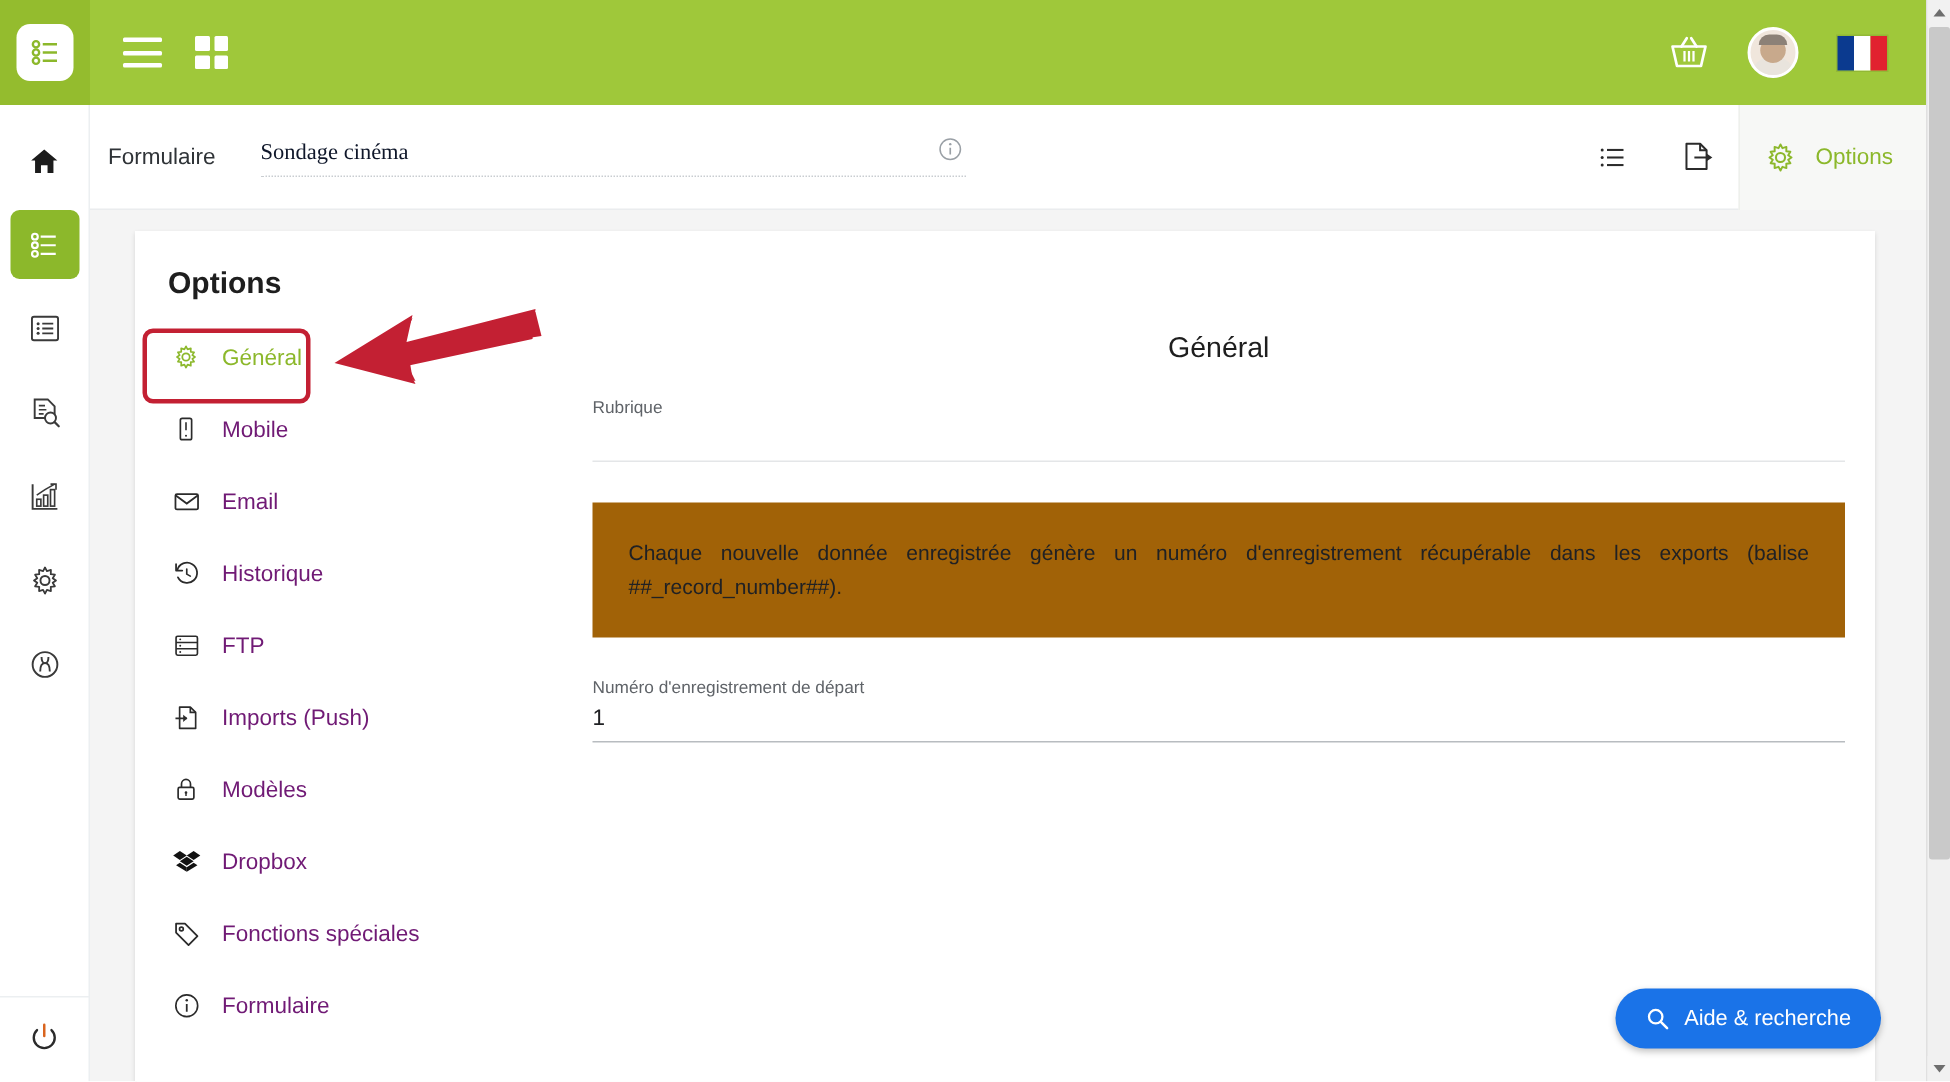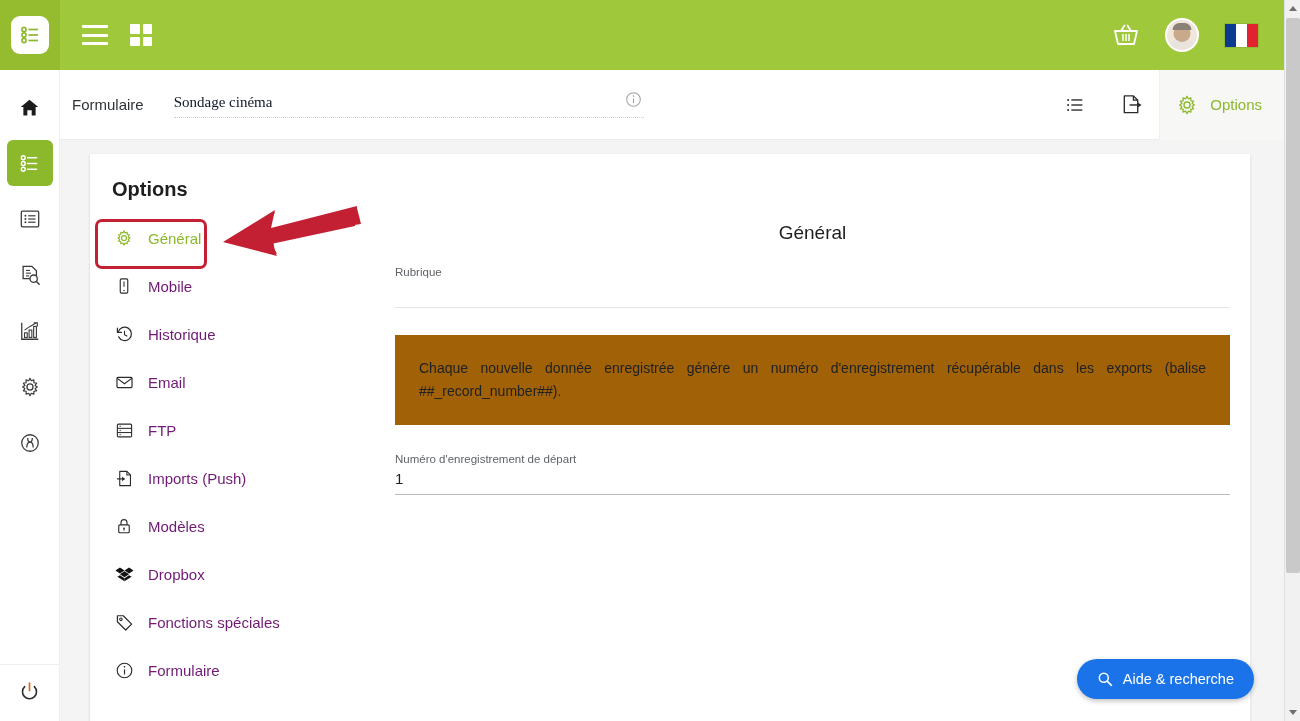--- a/index.html
+++ b/index.html
@@ -496,36 +496,36 @@
               <line x1="12" y1="6" x2="12" y2="13" stroke="#2b2b2b" stroke-width="1.4"></line>
               <circle cx="12" cy="18" r="0.9" fill="#2b2b2b"></circle>
             </svg>
           </span>
           <span>Mobile</span>
         </div>
 
         <div class="opt-item">
           <span class="oicon">
             <svg width="19" height="19" viewBox="0 0 24 24" aria-hidden="true">
+              <rect x="2.5" y="5.5" width="19" height="13" rx="1.3" fill="none" stroke="#2b2b2b" stroke-width="1.5"></rect>
+              <path d="M2.5 6.5 L12 13.5 L21.5 6.5" fill="none" stroke="#2b2b2b" stroke-width="1.5"></path>
+            </svg>
+          </span>
+          <span>Email</span>
+        </div>
+
+        <div class="opt-item">
+          <span class="oicon">
+            <svg width="19" height="19" viewBox="0 0 24 24" aria-hidden="true">
               <path d="M4 9 A8.5 8.5 0 1 1 4.6 15" fill="none" stroke="#2b2b2b" stroke-width="1.5" stroke-linecap="round"></path>
               <path d="M3 4 V9.3 H8.2" fill="none" stroke="#2b2b2b" stroke-width="1.5" stroke-linecap="round" stroke-linejoin="round"></path>
               <path d="M12 8 V12.3 L15 14" fill="none" stroke="#2b2b2b" stroke-width="1.4" stroke-linecap="round"></path>
             </svg>
           </span>
           <span>Historique</span>
-        </div>
-
-        <div class="opt-item">
-          <span class="oicon">
-            <svg width="19" height="19" viewBox="0 0 24 24" aria-hidden="true">
-              <rect x="2.5" y="5.5" width="19" height="13" rx="1.3" fill="none" stroke="#2b2b2b" stroke-width="1.5"></rect>
-              <path d="M2.5 6.5 L12 13.5 L21.5 6.5" fill="none" stroke="#2b2b2b" stroke-width="1.5"></path>
-            </svg>
-          </span>
-          <span>Email</span>
         </div>
 
         <div class="opt-item">
           <span class="oicon">
             <svg width="19" height="19" viewBox="0 0 24 24" aria-hidden="true">
               <rect x="3" y="4" width="18" height="16" rx="1.4" fill="none" stroke="#2b2b2b" stroke-width="1.4"></rect>
               <line x1="3" y1="9.3" x2="21" y2="9.3" stroke="#2b2b2b" stroke-width="1.3"></line>
               <line x1="3" y1="14.6" x2="21" y2="14.6" stroke="#2b2b2b" stroke-width="1.3"></line>
               <circle cx="6.5" cy="6.6" r="0.8" fill="#2b2b2b"></circle>
               <circle cx="6.5" cy="12" r="0.8" fill="#2b2b2b"></circle>

